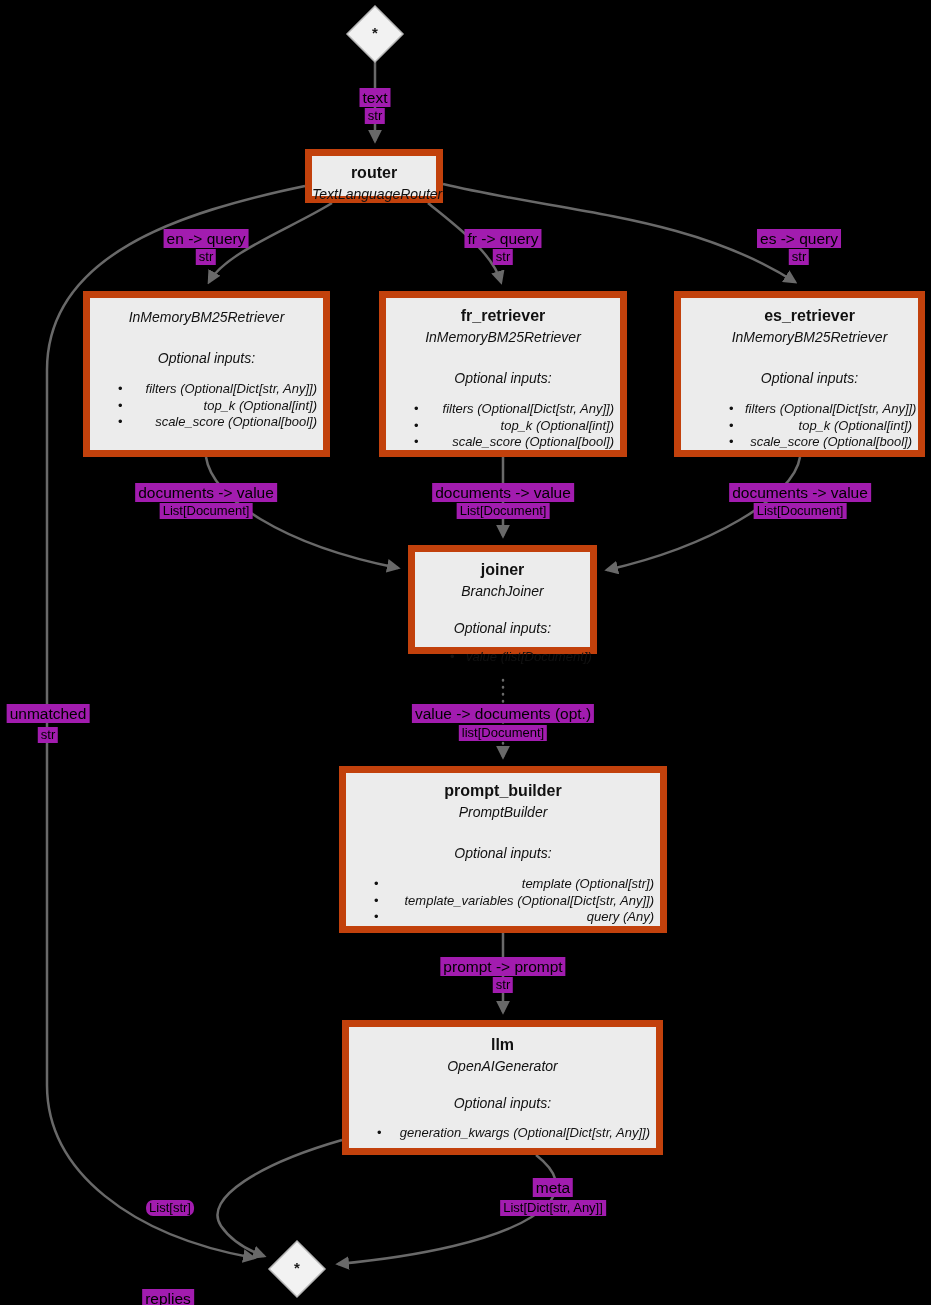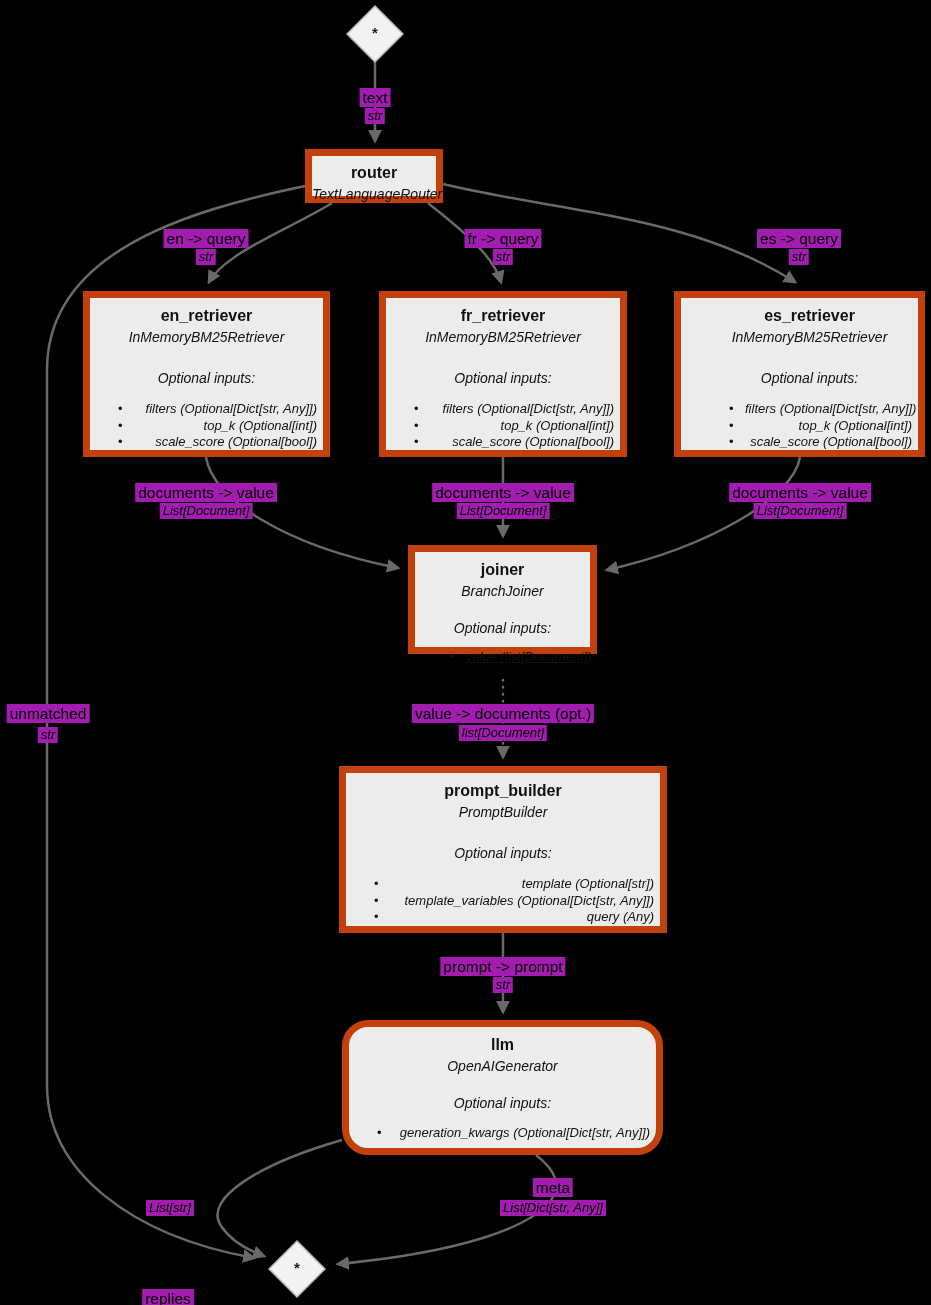--- a/index.html
+++ b/index.html
@@ -24,21 +24,21 @@
   .node-inputs li{
     font-size:13px;font-style:italic;line-height:16.5px;position:relative;white-space:nowrap;
   }
   .node-inputs li::before{
     content:"\2022";position:absolute;left:-16px;font-style:normal;font-size:13px;
   }
   .chip{
     position:absolute;transform:translateX(-50%);background:#a21caf;color:#000;
     font-size:15.5px;line-height:19px;padding:0 3px;white-space:nowrap;
   }
-  .chip.type{font-size:13px;font-style:italic;line-height:16px;}
+  .chip.type{font-size:13px;line-height:16px;}
   .diamond-label{
     position:absolute;width:24px;transform:translateX(-50%);text-align:center;
     color:#1a1a1a;font-size:15px;font-weight:bold;
   }
 </style>
 </head>
 <body>
 
 <div id="canvas">
 
@@ -69,21 +69,20 @@
 
   <div class="diamond-label" style="left:375px;top:24px;">*</div>
   <div class="diamond-label" style="left:297px;top:1259px;">*</div>
 
   <div class="node" style="left:305px;top:149px;width:138px;height:54px;padding-top:7px;">
     <div class="node-title">router</div>
     <div class="node-subtitle">TextLanguageRouter</div>
   </div>
 
   <div class="node" style="left:83px;top:291px;width:247px;height:166px;">
-    <div class="node-title">en_retriever</div>
     <div class="node-subtitle">InMemoryBM25Retriever</div>
     <div class="node-header">Optional inputs:</div>
     <ul class="node-inputs">
       <li>filters (Optional[Dict[str, Any]])</li>
       <li>top_k (Optional[int])</li>
       <li>scale_score (Optional[bool])</li>
     </ul>
   </div>
 
   <div class="node" style="left:379px;top:291px;width:248px;height:166px;">
@@ -105,37 +104,37 @@
       <li>filters (Optional[Dict[str, Any]])</li>
       <li>top_k (Optional[int])</li>
       <li>scale_score (Optional[bool])</li>
     </ul>
   </div>
 
   <div class="node" style="left:408px;top:545px;width:189px;height:109px;">
     <div class="node-title">joiner</div>
     <div class="node-subtitle">BranchJoiner</div>
     <div class="node-header" style="margin-top:20px;">Optional inputs:</div>
-    <ul class="node-inputs" style="padding-left:51px;margin-top:13px;text-decoration:underline;">
+    <ul class="node-inputs" style="padding-left:51px;margin-top:13px;">
       <li>value (list[Document])</li>
     </ul>
   </div>
 
   <div class="node" style="left:339px;top:766px;width:328px;height:167px;">
     <div class="node-title">prompt_builder</div>
     <div class="node-subtitle">PromptBuilder</div>
     <div class="node-header">Optional inputs:</div>
     <ul class="node-inputs">
       <li>template (Optional[str])</li>
       <li>template_variables (Optional[Dict[str, Any]])</li>
       <li>query (Any)</li>
     </ul>
   </div>
 
-  <div class="node" style="left:342px;top:1020px;width:321px;height:135px;border-radius:26px;">
+  <div class="node" style="left:342px;top:1020px;width:321px;height:135px;">
     <div class="node-title">llm</div>
     <div class="node-subtitle">OpenAIGenerator</div>
     <div class="node-header" style="margin-top:20px;">Optional inputs:</div>
     <ul class="node-inputs" style="margin-top:14px;">
       <li>generation_kwargs (Optional[Dict[str, Any]])</li>
     </ul>
   </div>
 
   <div class="chip" style="left:375px;top:88px;">text</div>
   <div class="chip type" style="left:375px;top:108px;">str</div>
@@ -161,18 +160,18 @@
   <div class="chip" style="left:800px;top:483px;">documents -&gt; value</div>
   <div class="chip type" style="left:800px;top:503px;">List[Document]</div>
 
   <div class="chip" style="left:503px;top:704px;">value -&gt; documents (opt.)</div>
   <div class="chip type" style="left:503px;top:725px;">list[Document]</div>
 
   <div class="chip" style="left:503px;top:957px;">prompt -&gt; prompt</div>
   <div class="chip type" style="left:503px;top:977px;">str</div>
 
   <div class="chip" style="left:168px;top:1249px;margin-top:40px;">replies</div>
-  <div class="chip type" style="left:170px;top:1200px;">List[str]</div>
+  <div class="chip type" style="left:170px;top:1200px;border-radius:7px;">List[str]</div>
 
   <div class="chip" style="left:553px;top:1178px;">meta</div>
   <div class="chip type" style="left:553px;top:1200px;">List[Dict[str, Any]]</div>
 
 </div>
 
 </body></html>

